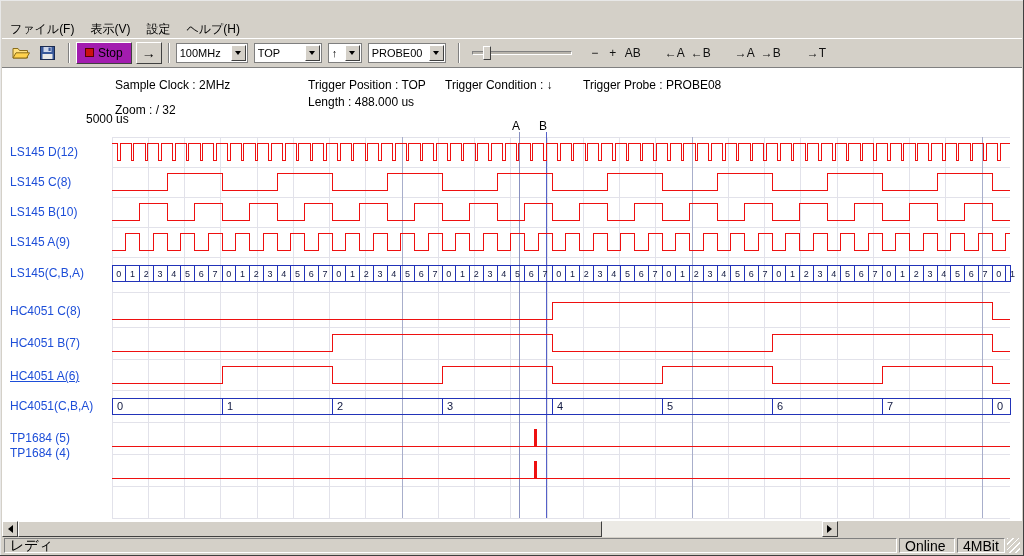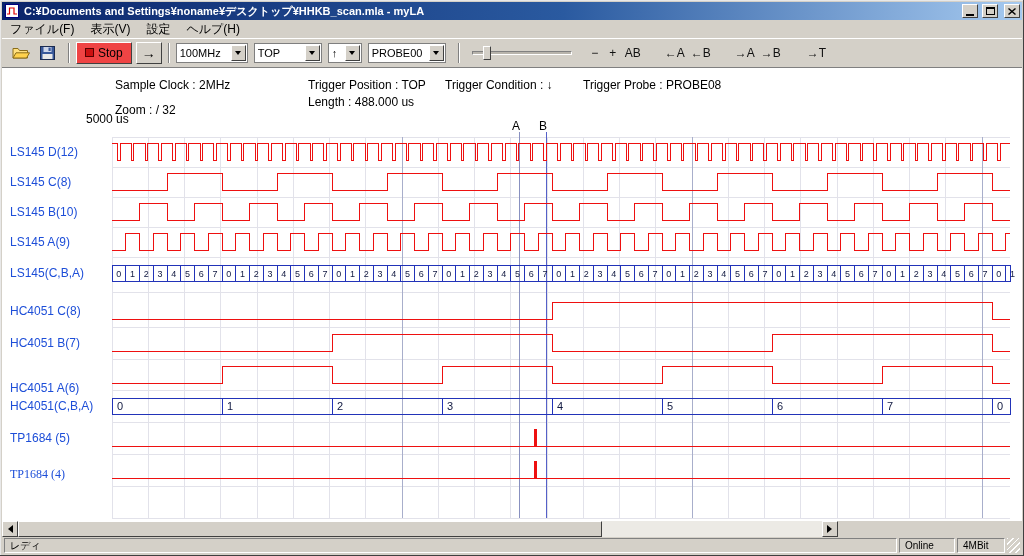--- a/index.html
+++ b/index.html
@@ -24,21 +24,21 @@
              display:flex; font-size:12px; }
   .menu-item { padding:1px 8px; white-space:nowrap; }
 
   
   .toolbar { position:absolute; left:2px; top:38px; right:2px; height:30px;
              display:flex; align-items:center; padding-left:8px;
              border-bottom:1px solid #808080; box-shadow:0 1px 0 #fff inset; }
   .ticon { width:22px; height:18px; display:flex; align-items:center; justify-content:center; margin-right:4px; }
   .tsep { width:2px; height:20px; border-left:1px solid #808080; border-right:1px solid #fff; margin:0 6px; }
   .stop-btn { height:22px; display:flex; align-items:center; gap:4px; padding:0 8px;
-              background:#ef4444; border:1px solid; border-color:#fff #404040 #404040 #fff; font-size:12px; }
+              background:#a21caf; border:1px solid; border-color:#fff #404040 #404040 #fff; font-size:12px; }
   .stop-square { width:9px; height:9px; background:#cc1111; border:1px solid #550000; }
   .run-btn { height:22px; width:26px; margin-left:4px; display:flex; align-items:center; justify-content:center;
              background:#d4d0c8; border:1px solid; border-color:#fff #404040 #404040 #fff;
              font-size:14px; font-weight:bold; }
   .combo { height:20px; background:#fff; border:1px solid #7f7f7f; display:flex; align-items:center;
            margin-right:6px; font-size:11px; }
   .combo-value { flex:1; padding:0 3px; white-space:nowrap; overflow:hidden; }
   .combo-arrow { width:15px; height:16px; margin-right:1px; background:#d4d0c8; border:1px solid;
                  border-color:#fff #404040 #404040 #fff; display:flex; align-items:center; justify-content:center; }
   .tri-down { width:0; height:0; border:3px solid transparent; border-top:4px solid #000; margin-top:3px; }
@@ -69,51 +69,31 @@
             border-color:#fff #404040 #404040 #fff; display:flex; align-items:center; justify-content:center; }
   .hs-left { left:0; } .hs-right { right:0; }
   .tri-left  { width:0; height:0; border:4px solid transparent; border-right:5px solid #000; margin-right:3px; }
   .tri-right { width:0; height:0; border:4px solid transparent; border-left:5px solid #000; margin-left:3px; }
   .hs-thumb { position:absolute; left:16px; top:0; width:584px; height:16px; background:#d4d0c8;
               border:1px solid; border-color:#fff #404040 #404040 #fff; }
   .hs-filler { position:absolute; left:838px; top:521px; width:184px; height:16px; background:#d4d0c8; }
 
   
   .statusbar { position:absolute; left:2px; top:537px; width:1020px; height:17px;
-               display:flex; align-items:stretch; gap:2px; padding:1px 2px; font-size:10px; }
+               display:flex; align-items:stretch; gap:2px; padding:1px 2px; font-size:14px; }
   .sb-panel { border:1px solid; border-color:#808080 #fff #fff #808080; padding:0 5px;
               display:flex; align-items:center; white-space:nowrap; }
   .sb-ready { flex:1; }
   .sb-grip { width:13px; background:repeating-linear-gradient(135deg,#fff 0 1px,#d4d0c8 1px 4px); border:none; }
 </style>
 </head>
 <body>
 
 <div class="window">
 
-  <div class="titlebar">
-    <span class="ticon" style="width:16px;height:14px;margin:0">
-      <svg width="14" height="14" viewBox="0 0 14 14">
-        <rect x="0.5" y="0.5" width="13" height="13" fill="#ffffff" stroke="#000080"></rect>
-        <path d="M2 10 L4.5 10 L4.5 4 L9 4 L9 10 L12 10" stroke="#e00000" fill="none" stroke-width="1.2"></path>
-      </svg>
-    </span>
-    <span class="title-text">C:¥Documents and Settings¥noname¥デスクトップ¥HHKB_scan.mla - myLA</span>
-    <span class="cap-btn">
-        <span class="glyph-min"></span>
-      </span>
-    <span class="cap-btn">
-        <span class="glyph-max"></span>
-      </span>
-    <span class="cap-btn close">
-      <svg width="8" height="7">
-          <path d="M0.5 0.5 L7.5 6.5 M7.5 0.5 L0.5 6.5" stroke="#000" stroke-width="1.4"></path>
-        </svg>
-    </span>
-  </div>
 
   <div class="menubar" id="menubar">
       <span class="menu-item">ファイル(F)</span>
       <span class="menu-item">表示(V)</span>
       <span class="menu-item">設定</span>
       <span class="menu-item">ヘルプ(H)</span>
     </div>
 
   <div class="toolbar">
     <span class="ticon">
@@ -397,24 +377,24 @@
     <span class="cursor-label cur-a">A</span>
     <span class="cursor-label cur-b">B</span>
     <div id="channel-labels">
         <div class="ch-label" style="top: 76px;">LS145 D(12)</div>
         <div class="ch-label" style="top: 106px;">LS145 C(8)</div>
         <div class="ch-label" style="top: 136px;">LS145 B(10)</div>
         <div class="ch-label" style="top: 166px;">LS145 A(9)</div>
         <div class="ch-label" style="top: 197px;">LS145(C,B,A)</div>
         <div class="ch-label" style="top: 235px;">HC4051 C(8)</div>
         <div class="ch-label" style="top: 267px;">HC4051 B(7)</div>
-        <div class="ch-label" style="top: 312px;">HC4051 A(6)</div>
+        <div class="ch-label" style="top: 300px; text-decoration: underline;">HC4051 A(6)</div>
         <div class="ch-label" style="top: 330px;">HC4051(C,B,A)</div>
         <div class="ch-label" style="top: 362px;">TP1684 (5)</div>
-        <div class="ch-label" style="top: 398px; font-family: Liberation Serif, serif;">TP1684 (4)</div>
+        <div class="ch-label" style="top: 377px;">TP1684 (4)</div>
       </div>
   </div>
 
   <div class="hscroll">
     <span class="hs-btn hs-left">
         <span class="tri-left"></span>
       </span>
     <span class="hs-thumb"></span>
     <span class="hs-btn hs-right">
         <span class="tri-right"></span>

